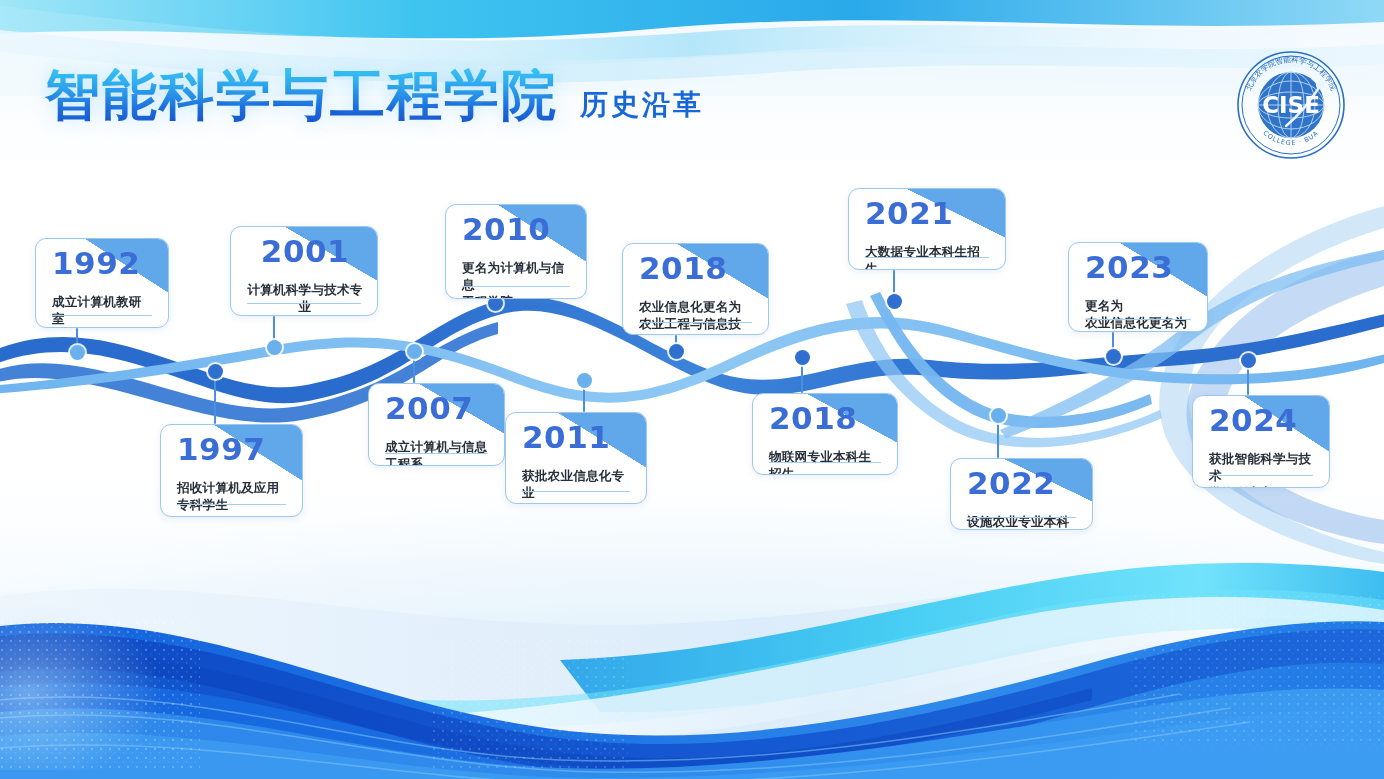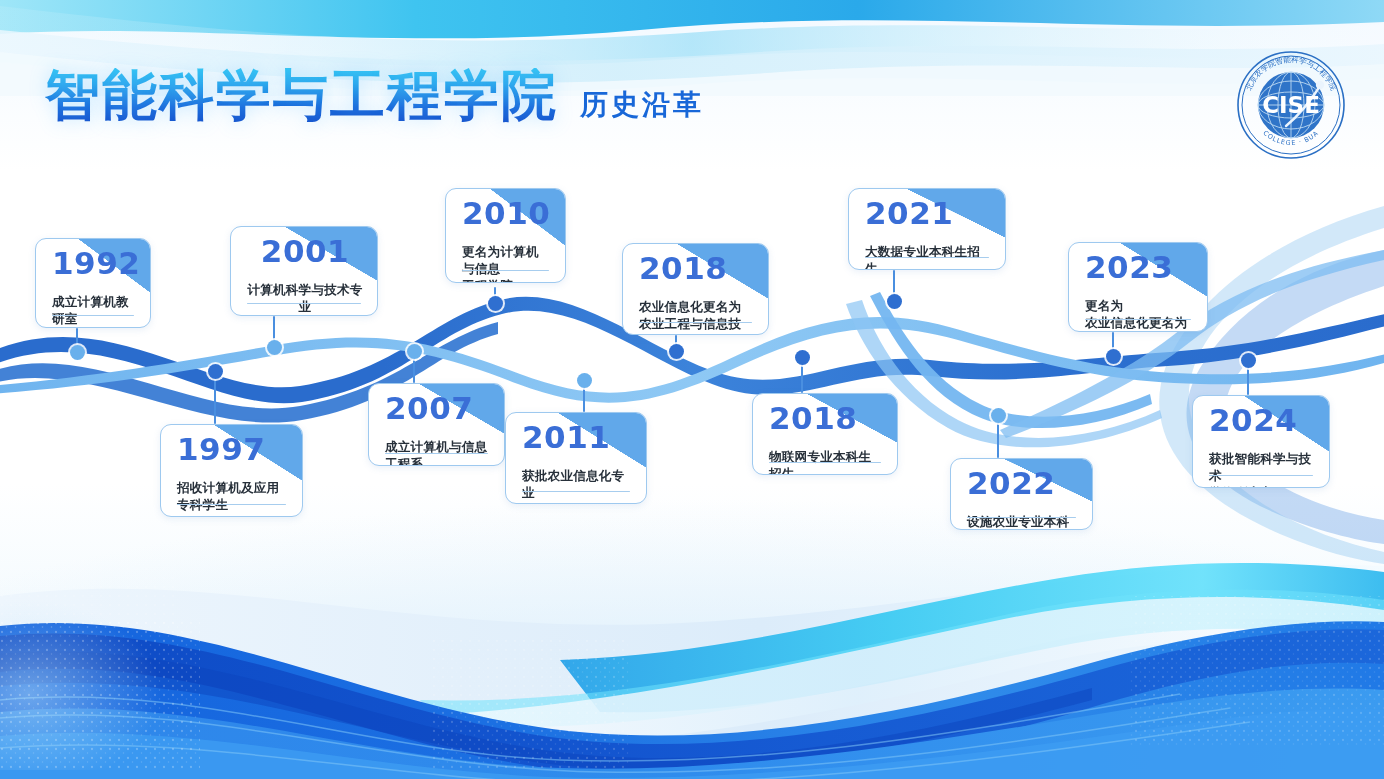--- a/index.html
+++ b/index.html
@@ -207,21 +207,21 @@
       <div class="dot dark" style="left: 887px; top: 294px;"></div>
       <div class="conn" style="left: 997px; top: 420px; width: 2px; height: 38px;"></div>
       <div class="dot light" style="left: 991px; top: 408px;"></div>
       <div class="conn" style="left: 1112px; top: 332px; width: 2px; height: 22px;"></div>
       <div class="dot dark" style="left: 1106px; top: 349px;"></div>
       <div class="conn" style="left: 1247px; top: 365px; width: 2px; height: 30px;"></div>
       <div class="dot dark" style="left: 1241px; top: 353px;"></div>
     </div>
 
   <div id="cards-layer" style="position:absolute;left:0;top:0;width:1384px;height:779px;">
-      <div class="card" style="left: 35px; top: 238px; width: 116px; height: 90px;">
+      <div class="card" style="left: 35px; top: 238px; width: 134px; height: 90px;">
         <div class="corner"></div>
         <div class="inner">
           <div class="year">1992</div>
           <div class="desc">成立计算机教研室</div>
         </div>
         <div class="rule"></div>
       </div>
       <div class="card" style="left: 160px; top: 424px; width: 143px; height: 93px;">
         <div class="corner"></div>
         <div class="inner">
@@ -242,21 +242,21 @@
       </div>
       <div class="card" style="left: 368px; top: 383px; width: 137px; height: 83px;">
         <div class="corner"></div>
         <div class="inner">
           <div class="year">2007</div>
           <div class="desc">成立计算机与信息
 工程系</div>
         </div>
         <div class="rule"></div>
       </div>
-      <div class="card" style="left: 445px; top: 188px; width: 121px; height: 95px;">
+      <div class="card" style="left: 445px; top: 204px; width: 142px; height: 95px;">
         <div class="corner"></div>
         <div class="inner">
           <div class="year">2010</div>
           <div class="desc">更名为计算机与信息
 工程学院</div>
         </div>
         <div class="rule"></div>
       </div>
       <div class="card" style="left: 505px; top: 412px; width: 142px; height: 92px;">
         <div class="corner"></div>

